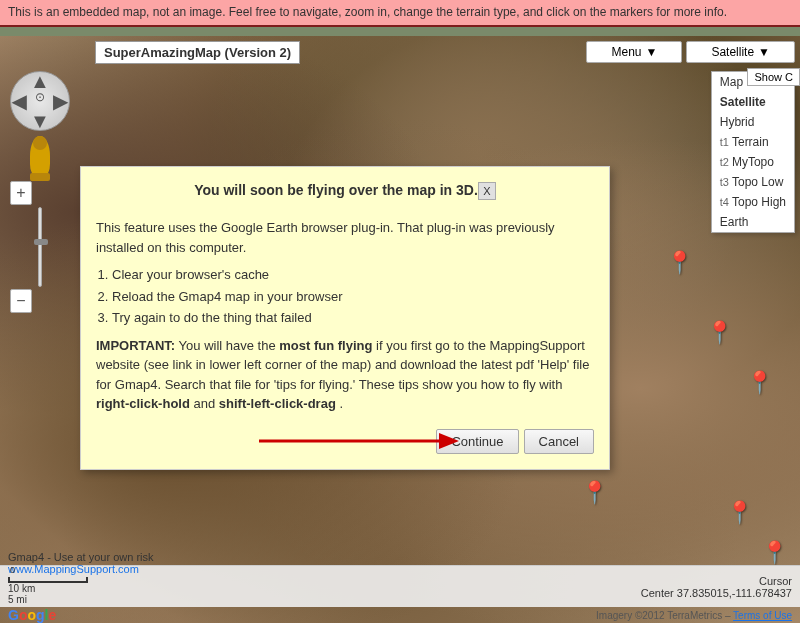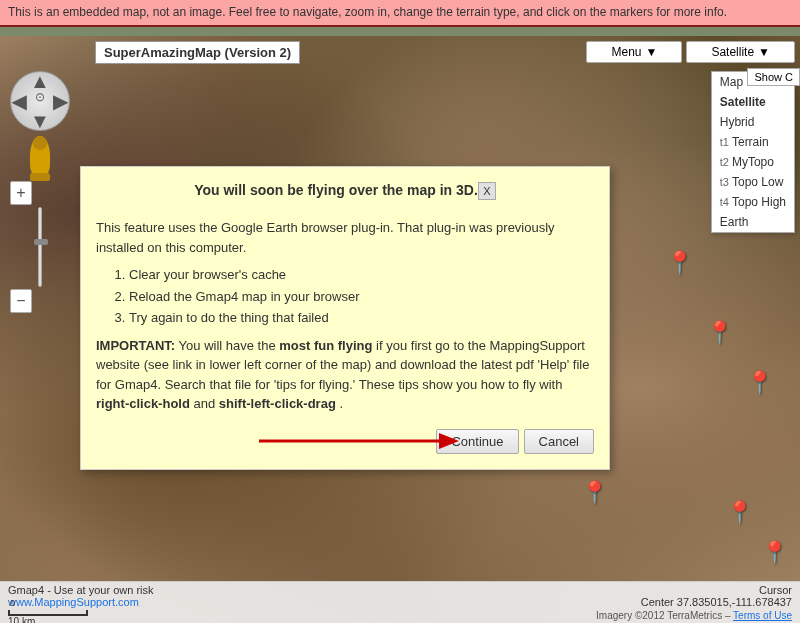--- a/index.html
+++ b/index.html
@@ -225,21 +225,21 @@
 
     #modal-body {
       font-size: 13px;
       color: #333;
       line-height: 1.5;
     }
 
     #modal-body p { margin-bottom: 8px; }
 
     #modal-body ol {
-      margin-left: 33px;
+      margin-left: 16px;
       margin-bottom: 8px;
     }
 
     #modal-body ol li { margin-bottom: 2px; }
 
     .important { font-weight: bold; }
     .bold-text { font-weight: bold; }
 
     
     #modal-footer {
@@ -264,28 +264,28 @@
       border: 1px solid #aaa;
       background: linear-gradient(to bottom, #f8f8f8, #e0e0e0);
       cursor: pointer;
       border-radius: 2px;
       color: #333;
     }
 
     
     #bottom-bar {
       position: absolute;
-      bottom: 0;
+      bottom: 16px;
       left: 0;
       width: 100%;
       height: 42px;
       background: rgba(240,240,240,0.9);
       border-top: 1px solid #ccc;
       display: flex;
-      align-items: flex-start;
+      align-items: center;
       justify-content: space-between;
       padding: 2px 8px;
       z-index: 20;
     }
 
     #bottom-left {
       display: flex;
       flex-direction: column;
     }
 

